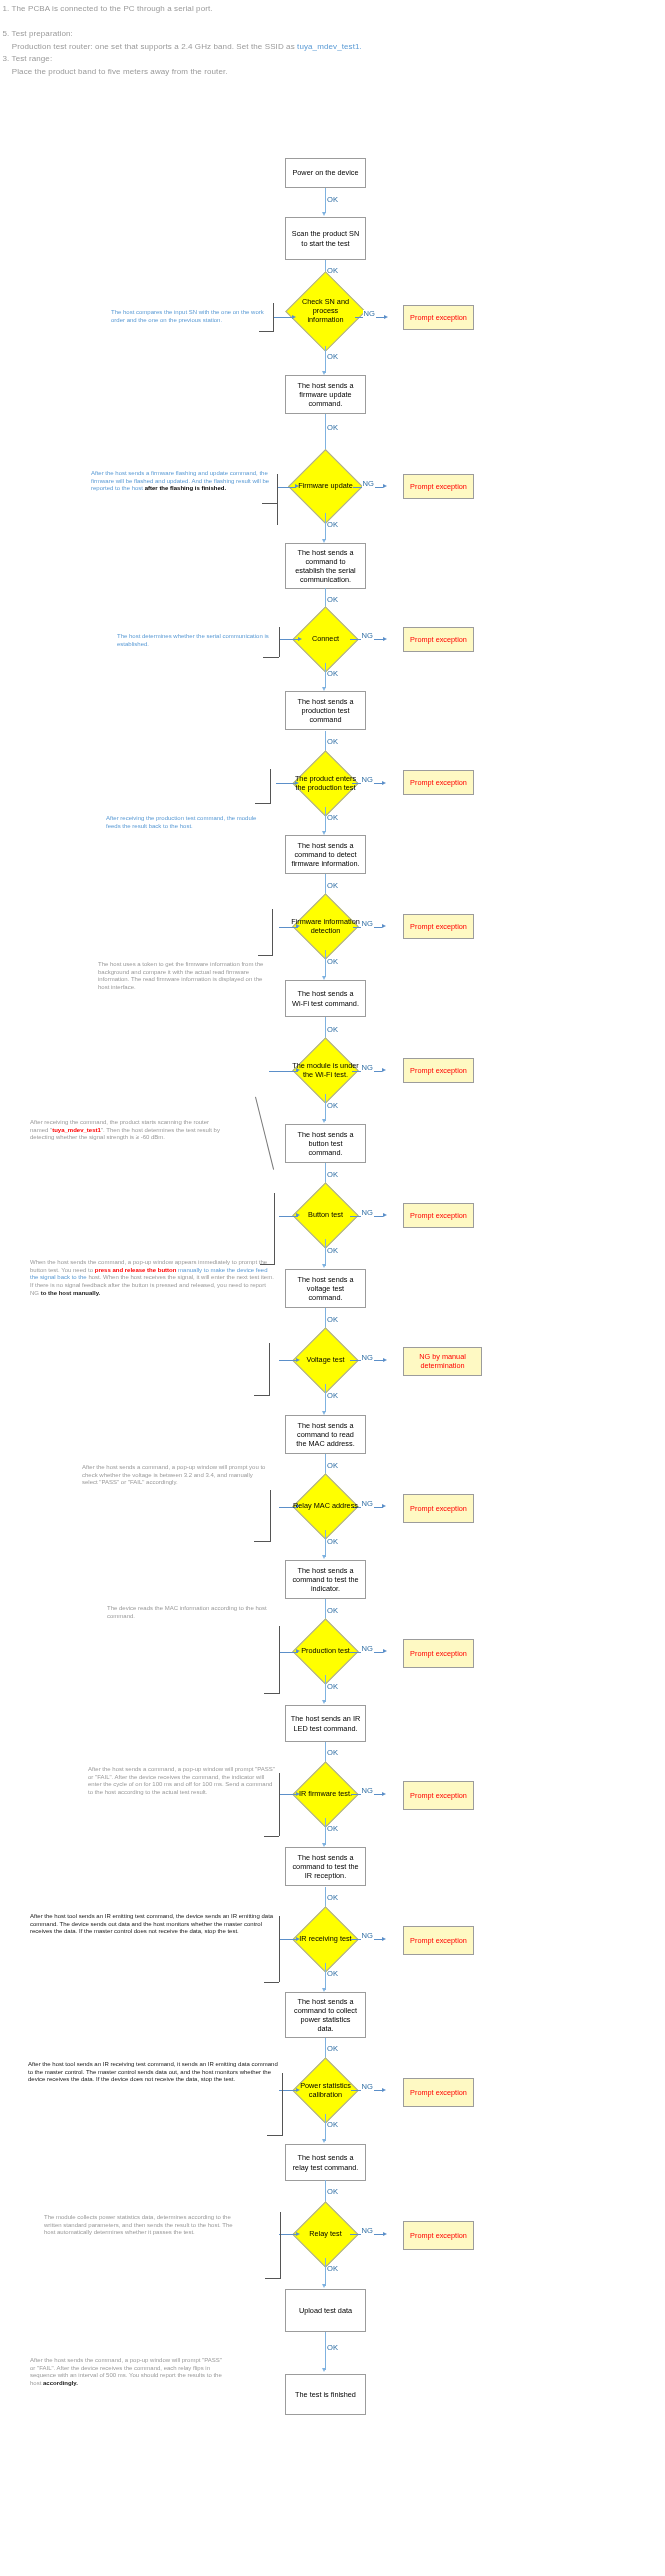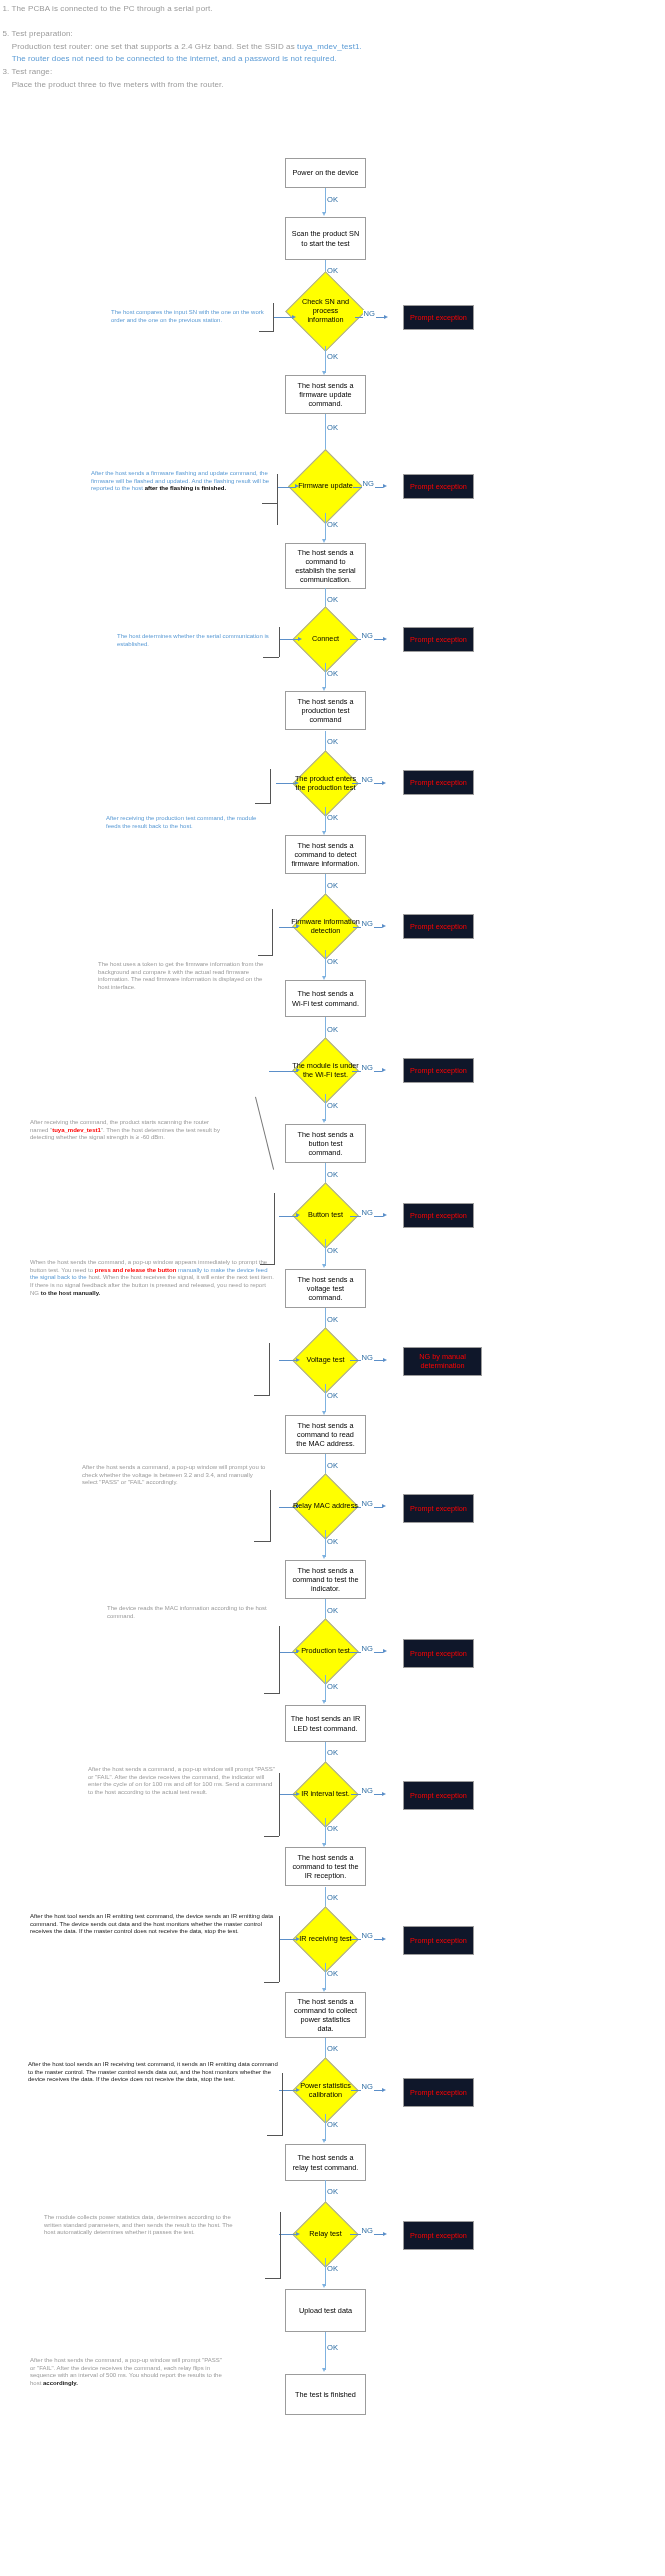--- a/index.html
+++ b/index.html
@@ -29,21 +29,21 @@
     text-align:center;
   }
 
   
   .rect {
     border:0.6px solid #9c9c9c; background:#ffffff;
     color:#000; font-size:7.3px; line-height:9.2px;
   }
   
   .err {
-    border:0.6px solid #9c9c9c; background:#0f172a;
+    border:0.6px solid #9c9c9c; background:#fef9c3;
     color:#ff0000; font-size:7.3px; line-height:9.2px;
   }
   
   .diam-wrap { position:absolute; }
   .diam-shape {
     position:absolute; left:0; top:0; width:100%; height:100%;
     background:#ffff00; border:0.6px solid #a6a6a6;
     transform:rotate(45deg);
   }
   .diam-label {
@@ -92,23 +92,22 @@
   .brk-diag { position:absolute; background:#777; transform-origin:top left; }
 </style>
 </head>
 <body>
 
 <div id="intro">
   <div class="intro-line">1. The PCBA is connected to the PC through a serial port.</div>
   <div class="intro-line gap"></div>
   <div class="intro-line">5. Test preparation:</div>
   <div class="intro-line"><span>    Production test router: one set that supports a 2.4 GHz band. Set the SSID as </span><span class="blue">tuya_mdev_test1.</span></div>
-  <div class="intro-line blue-all">    The router does not need to be connected to the internet, and a password is not required.</div>
   <div class="intro-line">3. Test range:</div>
-  <div class="intro-line">    Place the product three to five meters with from the router.</div>
+  <div class="intro-line">    Place the product band to five meters away from the router.</div>
 </div>
 
 <div id="flow">
 
   <div class="node rect" style="left:285px; top:158px; width:81px; height:30px;">
     <span style="white-space:pre-line">Power on the device</span>
   </div>
   <div class="vline" style="left:325px; top:188px; height:25px;"></div>
   <div class="arrow-d" style="left:322px; top:212px;"></div>
   <div class="lbl-ok" style="left:327px; top:196px;">OK</div>
@@ -523,21 +522,21 @@
   <div class="node rect" style="left:285px; top:1705px; width:81px; height:37px;">
     <span style="white-space:pre-line">The host sends an IR
 LED test command.</span>
   </div>
   <div class="vline" style="left:325px; top:1742px; height:26.6px;"></div>
   <div class="arrow-d" style="left:322px; top:1767px;"></div>
   <div class="lbl-ok" style="left:327px; top:1749px;">OK</div>
 
   <div class="diam-wrap" style="left:302px; top:1771px; width:47px; height:47px;">
     <div class="diam-shape"></div>
-    <div class="diam-label" style="white-space:pre-line">IR interval test.</div>
+    <div class="diam-label" style="white-space:pre-line">IR firmware test.</div>
   </div>
   <div class="hline" style="left:351px; top:1794px; width:32px;"></div>
   <div class="arrow-r" style="left:382px; top:1792px;"></div>
   <div class="lbl-ng" style="left:361px; top:1787px; background:#fff; padding:0 0.6px;">NG</div>
   <div class="node err" style="left:403px; top:1781px; width:71px; height:28.5px;">
     <span style="white-space:pre-line">Prompt exception</span>
   </div>
   <div class="hline" style="left:279px; top:1794px; width:19px;"></div>
   <div class="arrow-r" style="left:296px; top:1792px;"></div>
   <div class="brk-v" style="left:279px; top:1773px; height:63px;"></div>

